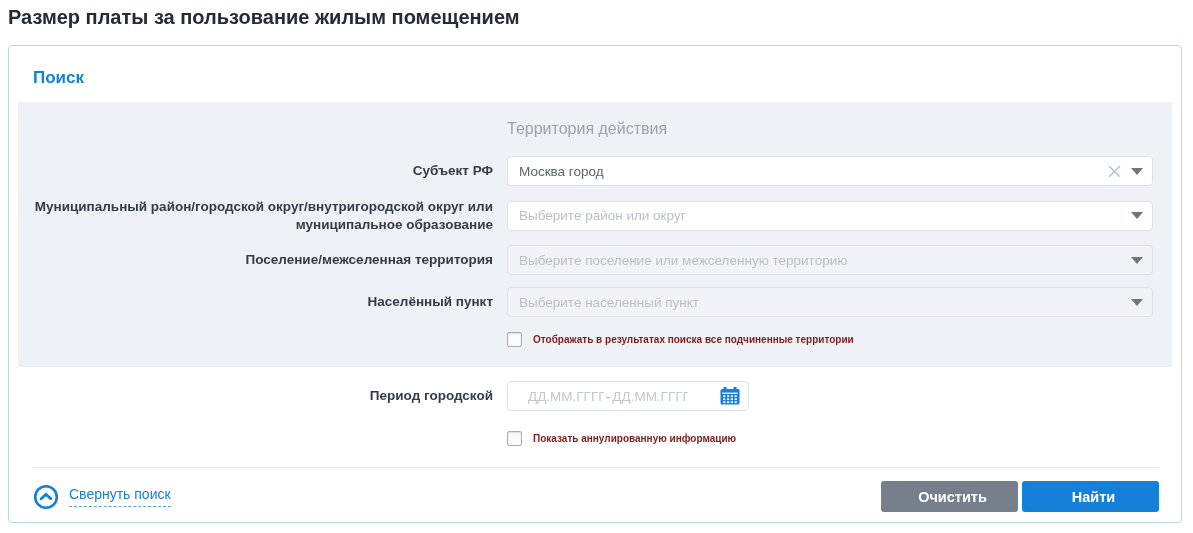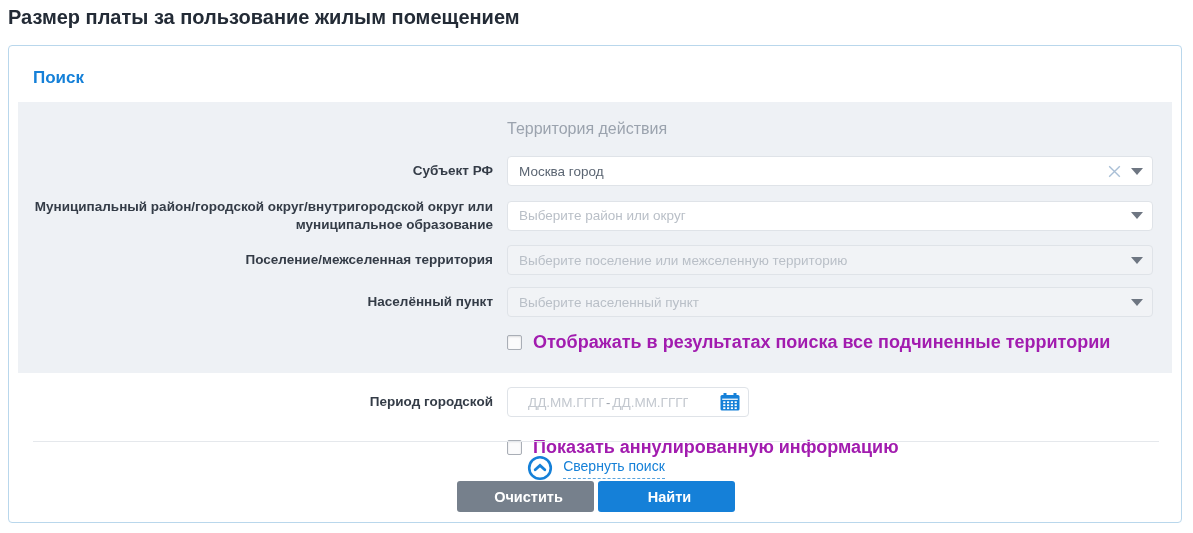--- a/index.html
+++ b/index.html
@@ -55,38 +55,38 @@
   }
   .checkbox-row {
     grid-column: 2; display: flex; align-items: center; gap: 11px;
     margin-top: 3px;
   }
   .checkbox {
     width: 15px; height: 15px; flex: 0 0 15px;
     background: #fbfbfc; border: 1px solid #a9aeb6; border-radius: 2px;
     box-shadow: inset 0 1px 2px rgba(0,0,0,.12); cursor: pointer;
   }
-  .checkbox-label { font-size: 18px; font-weight: bold; color: #a21caf; cursor: pointer; }
+  .checkbox-label { font-size: 10px; font-weight: bold; color: #7f1d1d; cursor: pointer; }
   .date-range {
     width: 242px; height: 30px; display: flex; align-items: center;
     background: #fff; border: 1px solid #dfe3e8; border-radius: 4px;
     padding: 0 8px 0 20px;
   }
   .date-input {
     width: 76px; border: none; outline: none;
     font-family: "Liberation Sans", sans-serif;
     font-size: 13.5px; color: #5c6673; background: transparent;
   }
   .date-input::placeholder { color: #c3c8cf; }
   .date-sep { color: #9aa1aa; font-size: 13px; margin: 0 2px; }
   .calendar-btn { margin-left: auto; background: none; border: none; cursor: pointer; display: flex; padding: 0; }
   .panel-footer {
     position: absolute; left: 24px; right: 22px; bottom: 10px;
     border-top: 1px solid #e5e8ec; padding-top: 13px;
-    display: flex; justify-content: space-between; align-items: center; flex-direction: column;
+    display: flex; justify-content: space-between; align-items: center;
   }
   .collapse-link { display: flex; align-items: center; gap: 10px; cursor: pointer; }
   .collapse-text {
     color: #1580d8; font-size: 14px;
     border-bottom: 1px dashed #5aa4de; padding-bottom: 4px;
   }
   .footer-buttons { display: flex; gap: 4px; }
   .btn {
     width: 137px; height: 31px; border: none; border-radius: 3px;
     color: #fff; font-family: "Liberation Sans", sans-serif;

